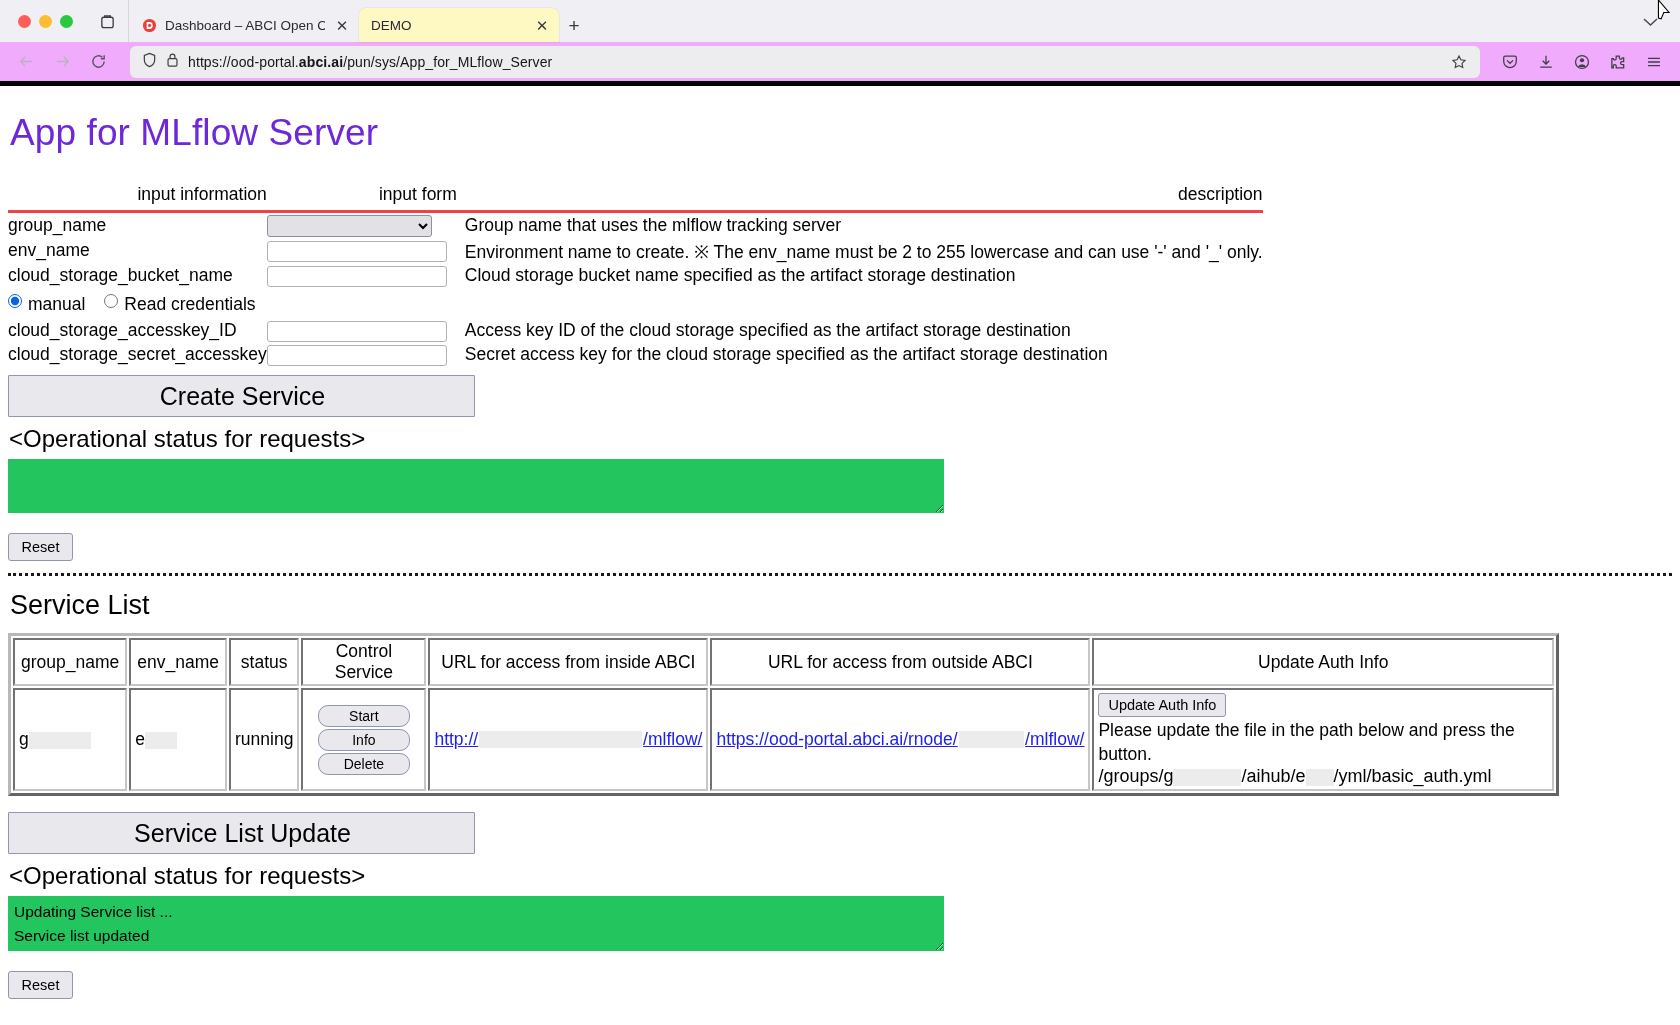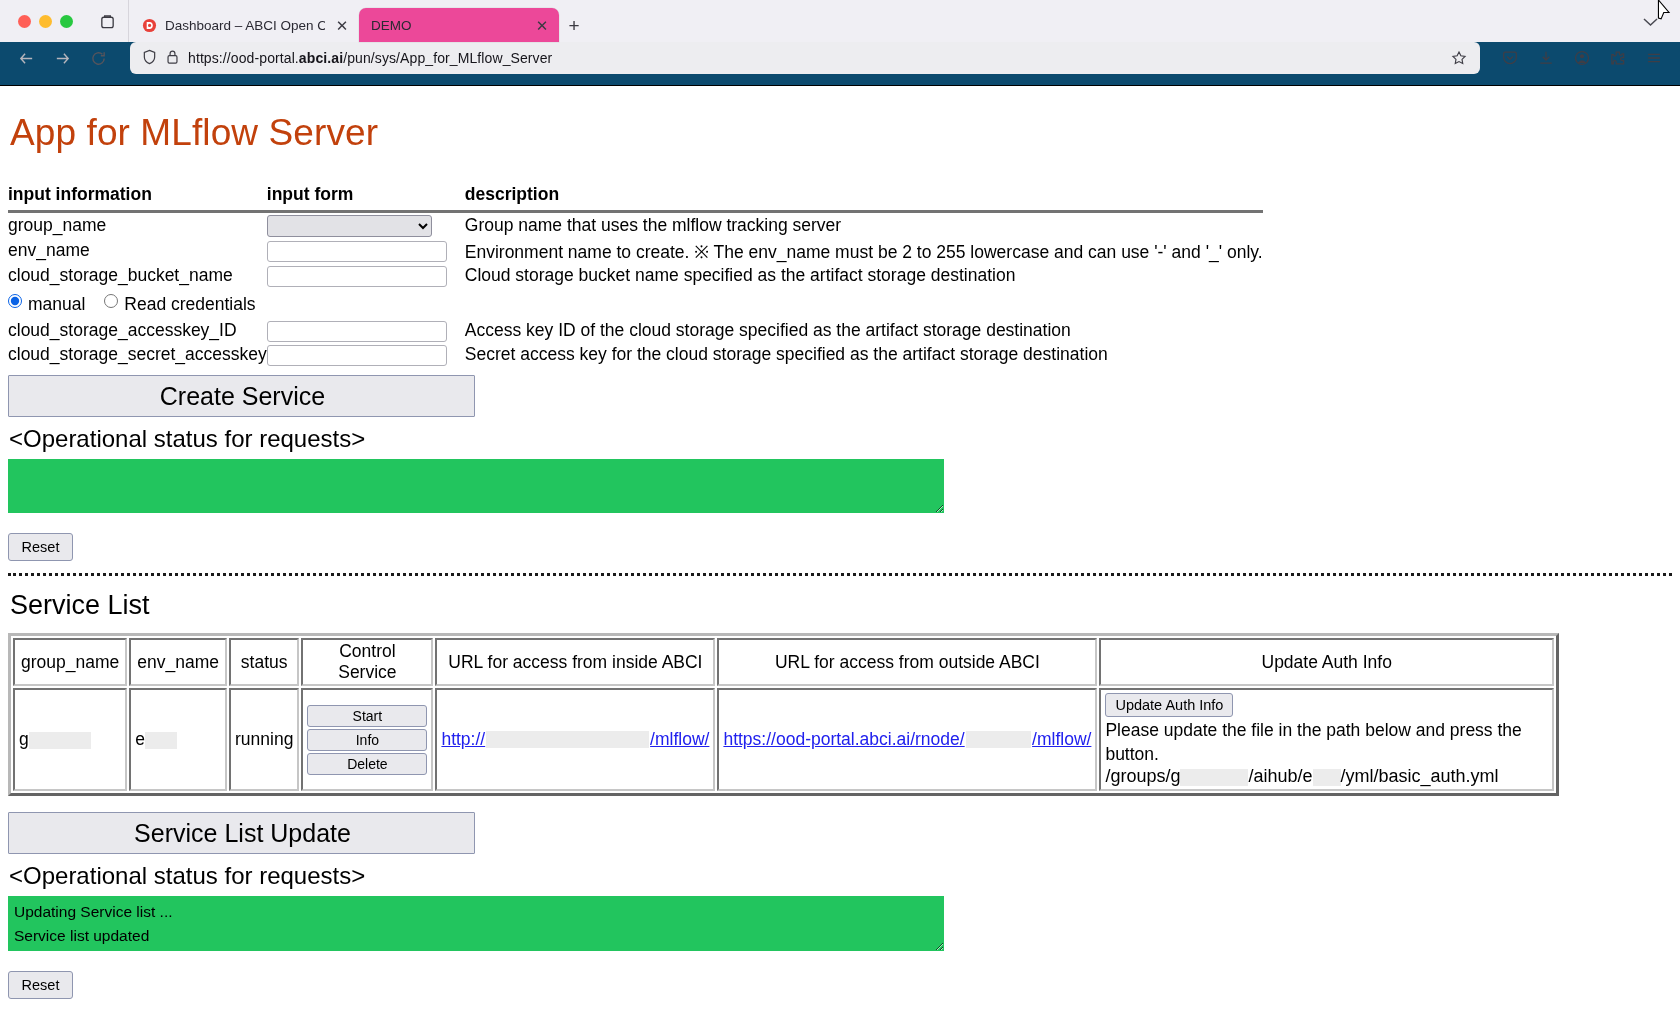--- a/index.html
+++ b/index.html
@@ -25,55 +25,55 @@
   .sidebar-toggle {
     width:42px; height:42px; display:flex; align-items:center; justify-content:center;
     border-right:1px solid #d7d5dc;
   }
   .tab {
     height:34px; min-width:200px; max-width:230px;
     display:flex; align-items:center; gap:8px;
     padding:0 8px 0 12px; border-radius:7px 7px 0 0;
     font-size:13.5px; color:#2b2a33; position:relative;
   }
-  .tab.active { background:#ec4899; box-shadow:0 0 0 0.5px rgba(0,0,0,.08); }
+  .tab.active { background:#fef9c3; box-shadow:0 0 0 0.5px rgba(0,0,0,.08); }
   .tab-favicon { width:16px; height:16px; flex:0 0 16px; display:flex; align-items:center; justify-content:center; }
   .tab-title { flex:1; white-space:nowrap; overflow:hidden; text-overflow:clip; font-size:13.5px; }
   .tab-close { width:18px; height:18px; display:flex; align-items:center; justify-content:center; color:#3b3a42; font-size:15px; line-height:1; }
   .newtab { width:30px; height:32px; display:flex; align-items:center; justify-content:center; font-size:19px; color:#3b3a42; }
   .tabstrip-right { margin-left:auto; display:flex; align-items:center; height:42px; padding-right:14px; }
   .chev { color:#4a4a52; font-size:15px; }
 
   .navbar {
-    height:44px; background:#0c4a6e; display:flex; align-items:flex-start;
-    gap:4px; padding:0 10px; border-bottom:1px solid #000000;
+    height:44px; background:#f0abfc; display:flex; align-items:center;
+    gap:4px; padding:0 10px; border-bottom:5px solid #000000;
   }
   .nav-btn { width:32px; height:32px; display:flex; align-items:center; justify-content:center; color:#55545c; }
   .nav-btn.dim { color:#b6b5bc; }
   .urlbar {
     flex:1; height:32px; margin:0 8px 0 12px; background:#ededf0; border-radius:6px;
     display:flex; align-items:center; gap:9px; padding:0 8px 0 12px;
     font-size:14px; color:#15141a;
   }
   .url-text { flex:1; white-space:nowrap; overflow:hidden; letter-spacing:.1px; }
   .url-text b { font-weight:700; }
   .urlbar .star { width:26px; height:26px; display:flex; align-items:center; justify-content:center; color:#3f3e46; }
   .nav-right { display:flex; align-items:center; gap:4px; padding-left:2px; }
 
   
   .page { padding:0 8px; position:relative; }
   h1.apptitle {
-    font-size:37px; font-weight:400; color:#c2410c;
+    font-size:37px; font-weight:400; color:#6d28d9;
     margin:26px 0 9px 2px; letter-spacing:.1px;
   }
 
   table.form { border-collapse:collapse; margin-top:30px; }
   table.form th {
-    font-weight:700; font-size:17.5px; text-align:left;
-    border-bottom:3px solid #737373; padding:0 0 5px 0; vertical-align:bottom;
+    font-weight:400; font-size:17.5px; text-align:right;
+    border-bottom:3px solid #ef4444; padding:0 0 5px 0; vertical-align:bottom;
   }
   table.form td { font-size:17.5px; padding:1px 0; vertical-align:middle; }
   .col-label { width:250px; }
   .col-input { width:190px; }
   .col-desc  { padding-left:8px !important; }
   th.col-desc { padding-left:8px !important; }
 
   select.inp {
     width:165px; height:22px; font-size:13px;
     border:1px solid #8f8f9d; border-radius:3px;
@@ -119,22 +119,22 @@
   table.svc th, table.svc td {
     border:2px inset #c6c6c6; font-size:17.5px; font-weight:400;
     padding:2px 4px; color:#000; background:#fff;
   }
   table.svc th { text-align:center; padding:1px 6px; }
   table.svc td { vertical-align:middle; }
   .c-group{width:105px;} .c-env{width:85px;} .c-status{width:60px; text-align:center;}
   .c-ctrl{width:125px;} .c-inside{width:280px;} .c-outside{width:380px;}
 
   .ctrlbtn {
-    display:block; width:120px; height:22px; margin:2px auto;
-    background:#e9e9ed; border:1px solid #8f96b0; border-radius:3px;
+    display:block; width:92px; height:22px; margin:2px auto;
+    background:#e9e9ed; border:1px solid #8f96b0; border-radius:10px;
     font-size:14px; font-family:"Liberation Sans", sans-serif; color:#000; cursor:pointer;
   }
   .authbtn {
     display:inline-block; height:24px; padding:0 9px;
     background:#e9e9ed; border:1px solid #8f96b0; border-radius:3px;
     font-size:14.5px; font-family:"Liberation Sans", sans-serif; color:#000; cursor:pointer;
     margin:1px 0 2px 0;
   }
   a.link { color:#2020ee; text-decoration:underline; font-size:17.5px; }
   .redact { display:inline-block; background:#ececec; vertical-align:middle; height:17px; }

